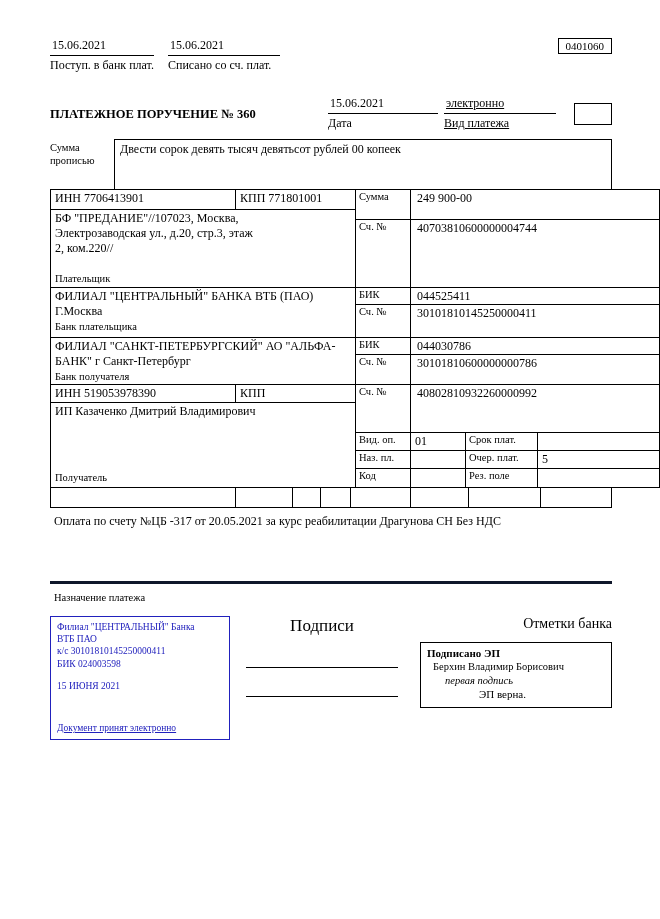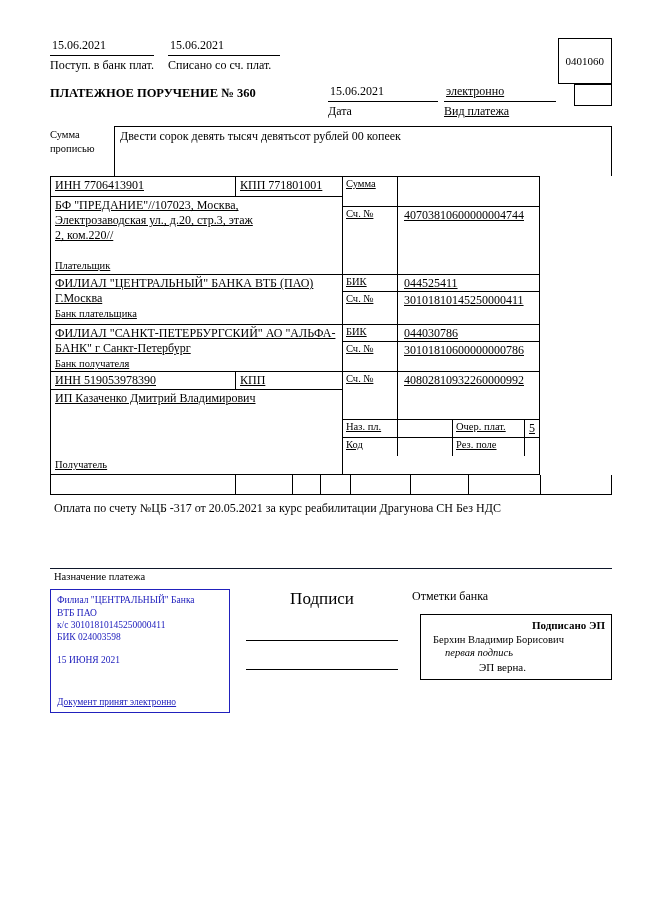--- a/index.html
+++ b/index.html
@@ -9,36 +9,36 @@
 
   .pre { white-space:pre-line; }
   .tiny { font-size:12px; line-height:1.2; padding-top:2px; }
   .ul { border-bottom:1px solid #000; padding:0 2px 2px 2px; font-size:12px; }
 
   
   .top-row { display:flex; align-items:flex-start; }
   .date-block { margin-right:14px; }
   .date-block.w1 { width:104px; }
   .date-block.w2 { width:112px; }
-  .form-code-box { margin-left:auto; border:1px solid #000; padding:16px 7px; font-size:11px; }
-
-  
-  .title-row { display:flex; align-items:flex-start; }
+  .form-code-box { margin-left:auto; border:1px solid #000; padding:1px 7px; font-size:11px; }
+
+  
+  .title-row { display:flex; align-items:center; margin-top:24px; }
   .doc-title { font-weight:bold; font-size:12.5px; width:278px; padding-top:2px; }
   .tdate { width:110px; margin-right:6px; }
   .ttype { width:112px;text-decoration:underline; }
   .small-empty-box { margin-left:auto; width:38px; height:22px; border:1px solid #000; }
 
   
   .amount-row { display:flex; margin-top:8px; }
   .amount-label { width:64px; font-size:10.5px; line-height:1.25; padding-top:2px; }
   .amount-box { flex:1; border:1px solid #000; border-bottom:none; height:50px; padding:2px 5px; }
 
   
-  .main-table { display:flex; border:1px solid #000; width:490px;text-decoration:underline; }
+  .main-table { display:flex; border:1px solid #000; width:610px; }
   .col-left { width:305px; border-right:1px solid #000; }
   .col-right { flex:1; }
   .lrow, .rrow { display:flex; overflow:hidden; }
   .cell { padding:1px 4px; overflow:hidden; }
   .w185 { width:185px; }
   .flex1 { flex:1; }
   .br { border-right:1px solid #000; }
   .bb { border-bottom:1px solid #000; }
   .sec-label { font-size:10.5px; }
   .h15{height:15px} .h16{height:16px} .h17{height:17px} .h18{height:18px}
@@ -49,36 +49,36 @@
   .w55 { width:55px; } .w72 { width:72px; padding:1px 3px; font-size:10.5px; }
 
   
   .tax-strip { display:flex; height:20px; width:562px; border:1px solid #000; border-top:none; }
   .tax-strip > div { border-right:1px solid #000; }
   .ts1{width:185px} .ts2{width:57px} .ts3{width:28px} .ts4{width:30px}
   .ts5{width:60px} .ts6{width:58px} .ts7{width:72px} .ts8{flex:1; border-right:none !important;}
 
   
   .purpose-text { margin-top:6px; padding:0 4px; }
-  .purpose-label-row { margin-top:52px; border-top:1px solid #0f172a; width:562px; font-size:10.5px; padding:2px 4px; }
+  .purpose-label-row { margin-top:52px; border-top:3px solid #0f172a; width:562px; font-size:10.5px; padding:8px 4px; }
 
   
   .footer { display:flex; margin-top:5px; }
   .stamp-box { width:180px; height:124px; border:1px solid #2121bd; color:#2121bd;
                font-size:9.5px; line-height:1.3; padding:4px 6px; display:flex; flex-direction:column; }
   .stamp-date { margin-top:10px; }
   .stamp-status { margin-top:auto; text-decoration:underline; }
   .sign-area { width:168px; margin-left:8px; }
   .sign-title { text-align:center; font-size:17px; }
   .sign-line { border-bottom:1px solid #000; margin:0 8px; }
   .sl1 { height:32px; } .sl2 { height:29px; }
   .marks-area { flex:1; padding-left:6px; }
-  .marks-title { text-align:left; font-size:12px; }
+  .marks-title { text-align:right; font-size:14px; }
   .esign-box { border:1px solid #000; width:192px; margin:10px 0 0 auto; padding:3px 6px 5px 6px; font-size:10.5px; line-height:1.3; }
-  .esign-title { font-weight:bold; text-align:right; font-size:11px; }
+  .esign-title { font-weight:bold; text-align:left; font-size:11px; }
   .esign-name { padding-left:6px; }
   .esign-role { font-style:italic; padding-left:18px; }
   .esign-valid { font-weight:normal; padding-left:52px; font-size:11px; }
 </style>
 </head>
 <body>
 
 <div class="page">
 
   <div class="top-row">
@@ -148,20 +148,21 @@
         <div class="cell flex1">ИП Казаченко Дмитрий Владимирович</div>
       </div>
       <div class="lrow h48"></div>
       <div class="lrow h16">
         <div class="cell flex1 sec-label">Получатель</div>
       </div>
     </div>
     <div class="col-right">
       <div class="rrow h30 bb">
         <div class="rlabel">Сумма</div>
+        <div class="rvalue">249 900-00</div>
       </div>
       <div class="rrow h68 bb">
         <div class="rlabel">Сч. №</div>
         <div class="rvalue">40703810600000004744</div>
       </div>
       <div class="rrow h17 bb">
         <div class="rlabel">БИК</div>
         <div class="rvalue">044525411</div>
       </div>
       <div class="rrow h33 bb">
@@ -172,20 +173,26 @@
         <div class="rlabel">БИК</div>
         <div class="rvalue">044030786</div>
       </div>
       <div class="rrow h30 bb">
         <div class="rlabel">Сч. №</div>
         <div class="rvalue">30101810600000000786</div>
       </div>
       <div class="rrow h48 bb">
         <div class="rlabel">Сч. №</div>
         <div class="rvalue">40802810932260000992</div>
+      </div>
+      <div class="rrow h18 bb">
+        <div class="rlabel">Вид. оп.</div>
+        <div class="cell w55 br">01</div>
+        <div class="cell w72 br">Срок плат.</div>
+        <div class="cell flex1"></div>
       </div>
       <div class="rrow h18 bb">
         <div class="rlabel">Наз. пл.</div>
         <div class="cell w55 br"></div>
         <div class="cell w72 br">Очер. плат.</div>
         <div class="cell flex1">5</div>
       </div>
       <div class="rrow h18">
         <div class="rlabel">Код</div>
         <div class="cell w55 br"></div>

